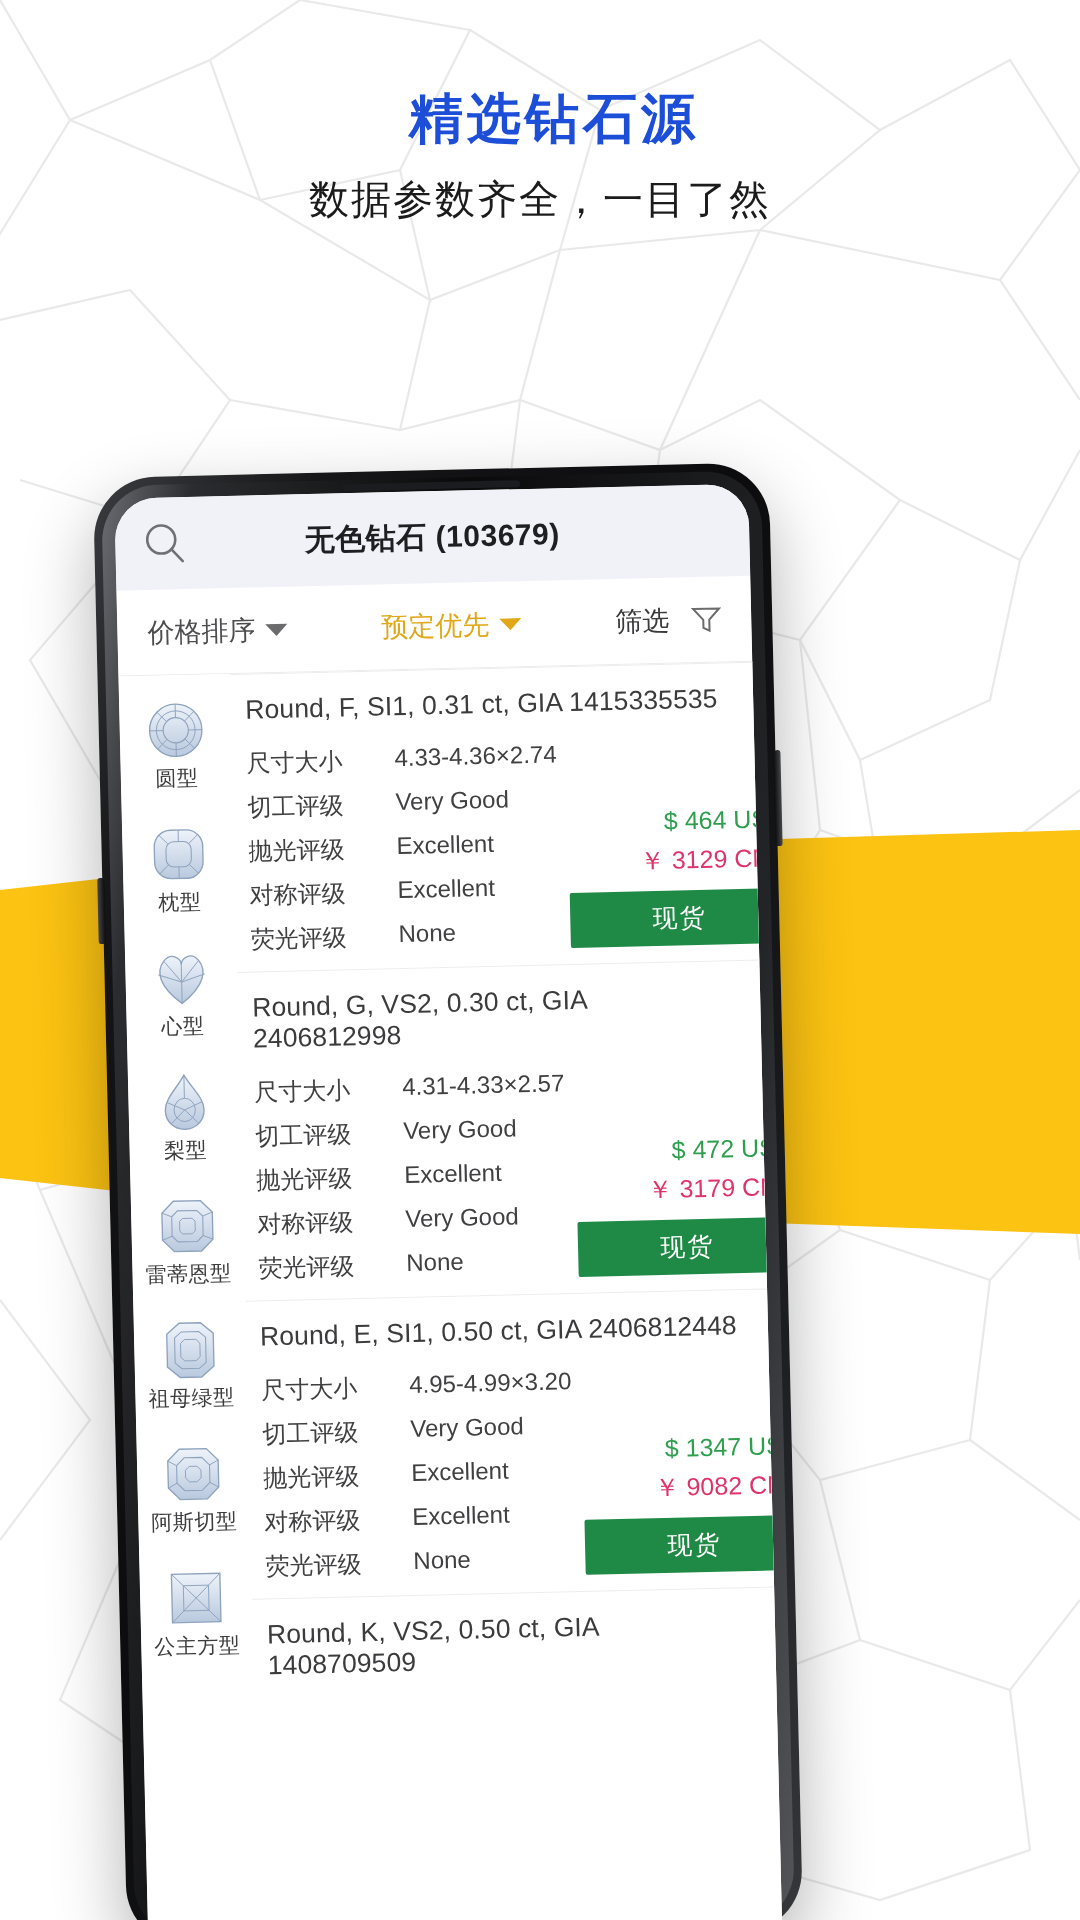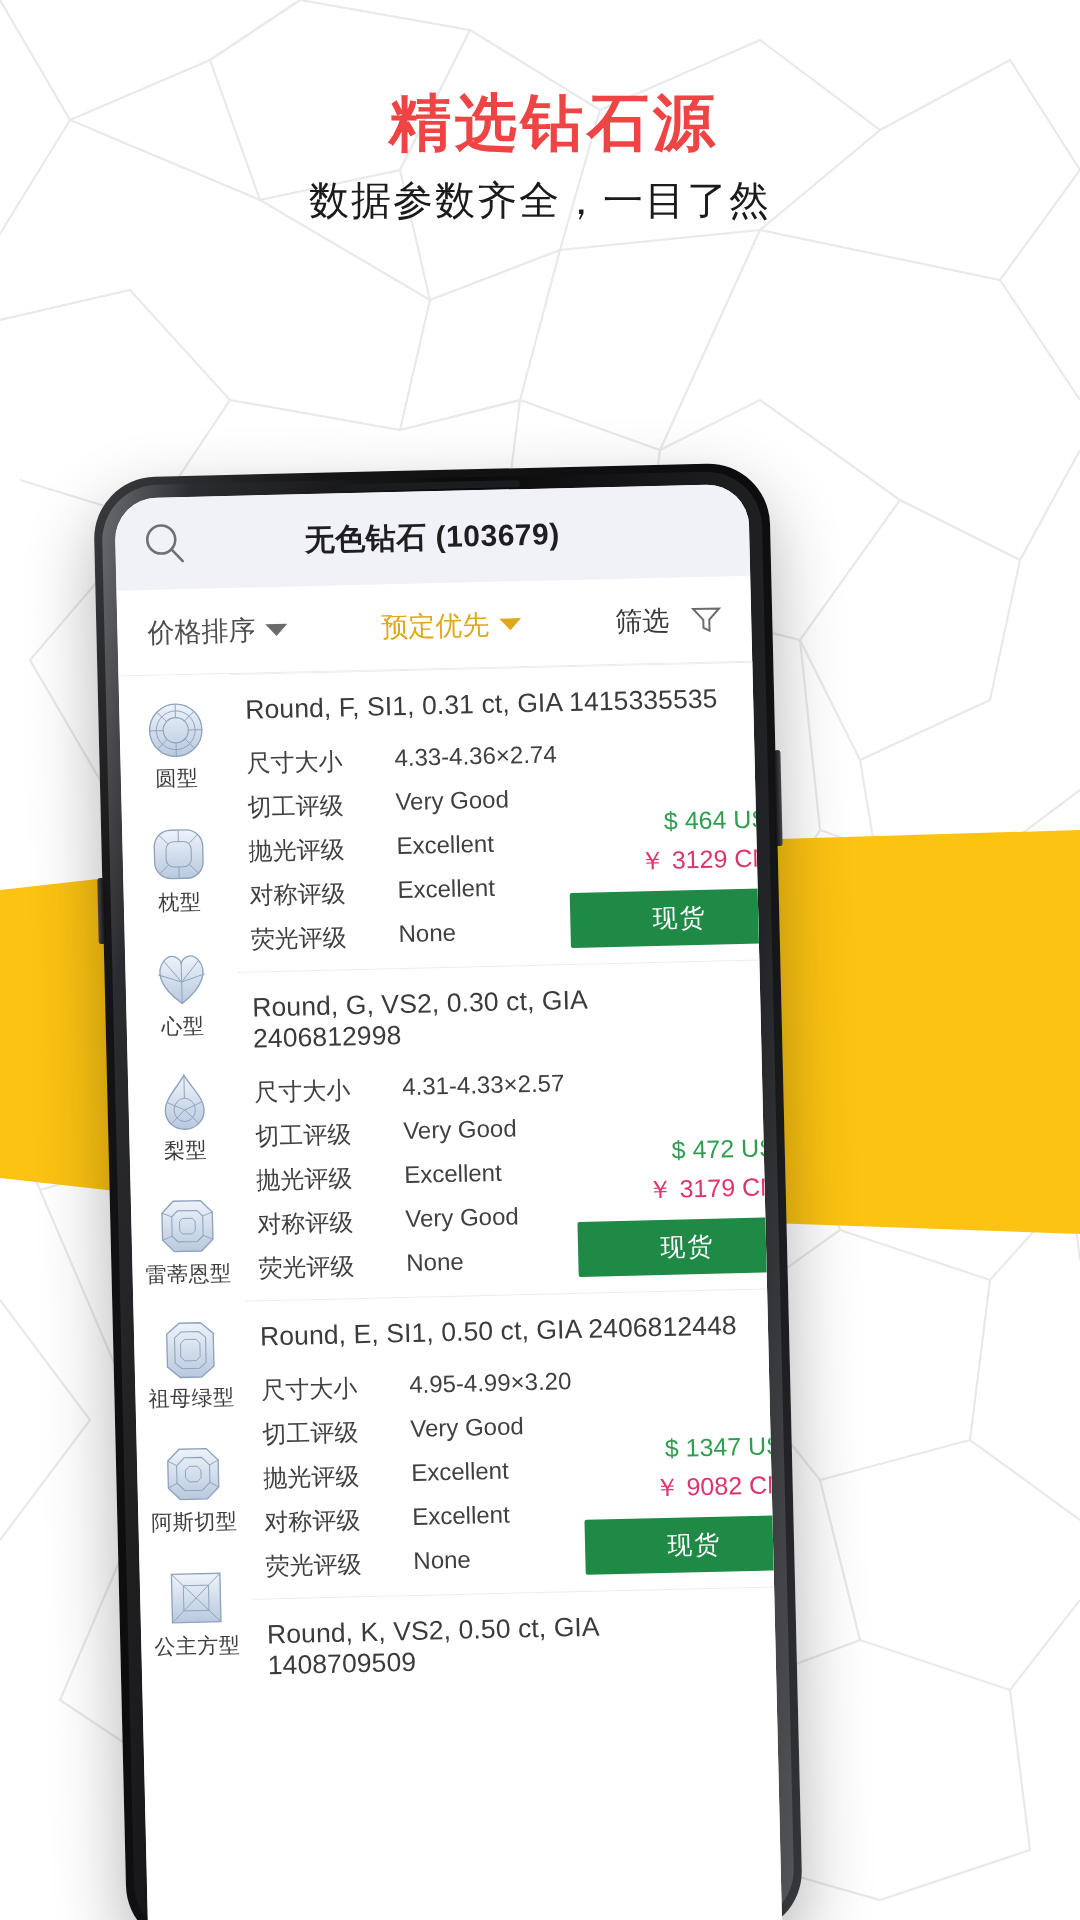--- a/index.html
+++ b/index.html
@@ -22,24 +22,24 @@
   }
   .yellow-right {
     position:absolute; left:744px; top:830px; width:336px; height:404px;
     background:#fcc312; z-index:1;
     clip-path:polygon(0 10px, 336px 0, 336px 404px, 0 392px);
   }
 
   
   .headline-wrap { position:absolute; top:88px; left:0; width:1080px; text-align:center; z-index:3; }
   .headline {
-    font-size:62px; font-weight:700; color:#ef4444; letter-spacing:4px; line-height:1.12;padding-left:28px;
+    font-size:54px; font-weight:700; color:#1d4ed8; letter-spacing:4px; line-height:1.12;padding-left:28px;
   }
   .subhead {
-    margin-top:16px; font-size:40px; font-weight:400; color:#1b1b1b; letter-spacing:2px;
+    margin-top:24px; font-size:40px; font-weight:400; color:#1b1b1b; letter-spacing:2px;
   }
 
   
   .phone {
     position:absolute; left:110px; top:470px; width:676px; height:1470px;
     z-index:5;
     transform:rotate(-1.35deg);
   }
   .phone-shadow {
     position:absolute; inset:0;

